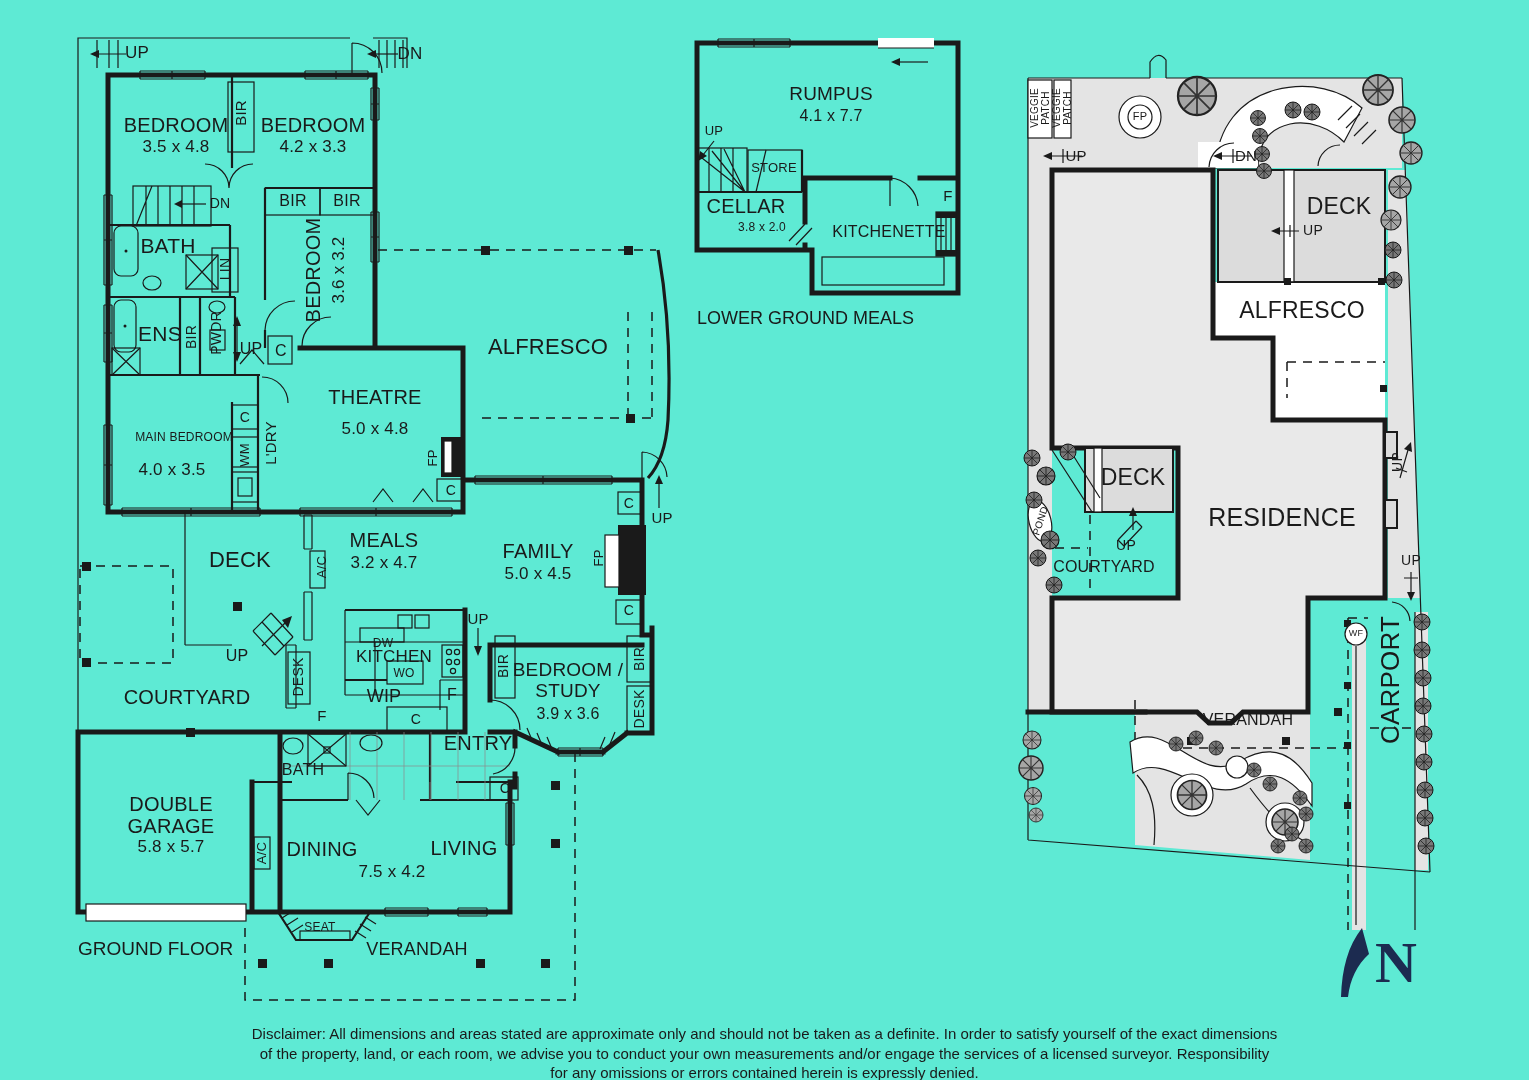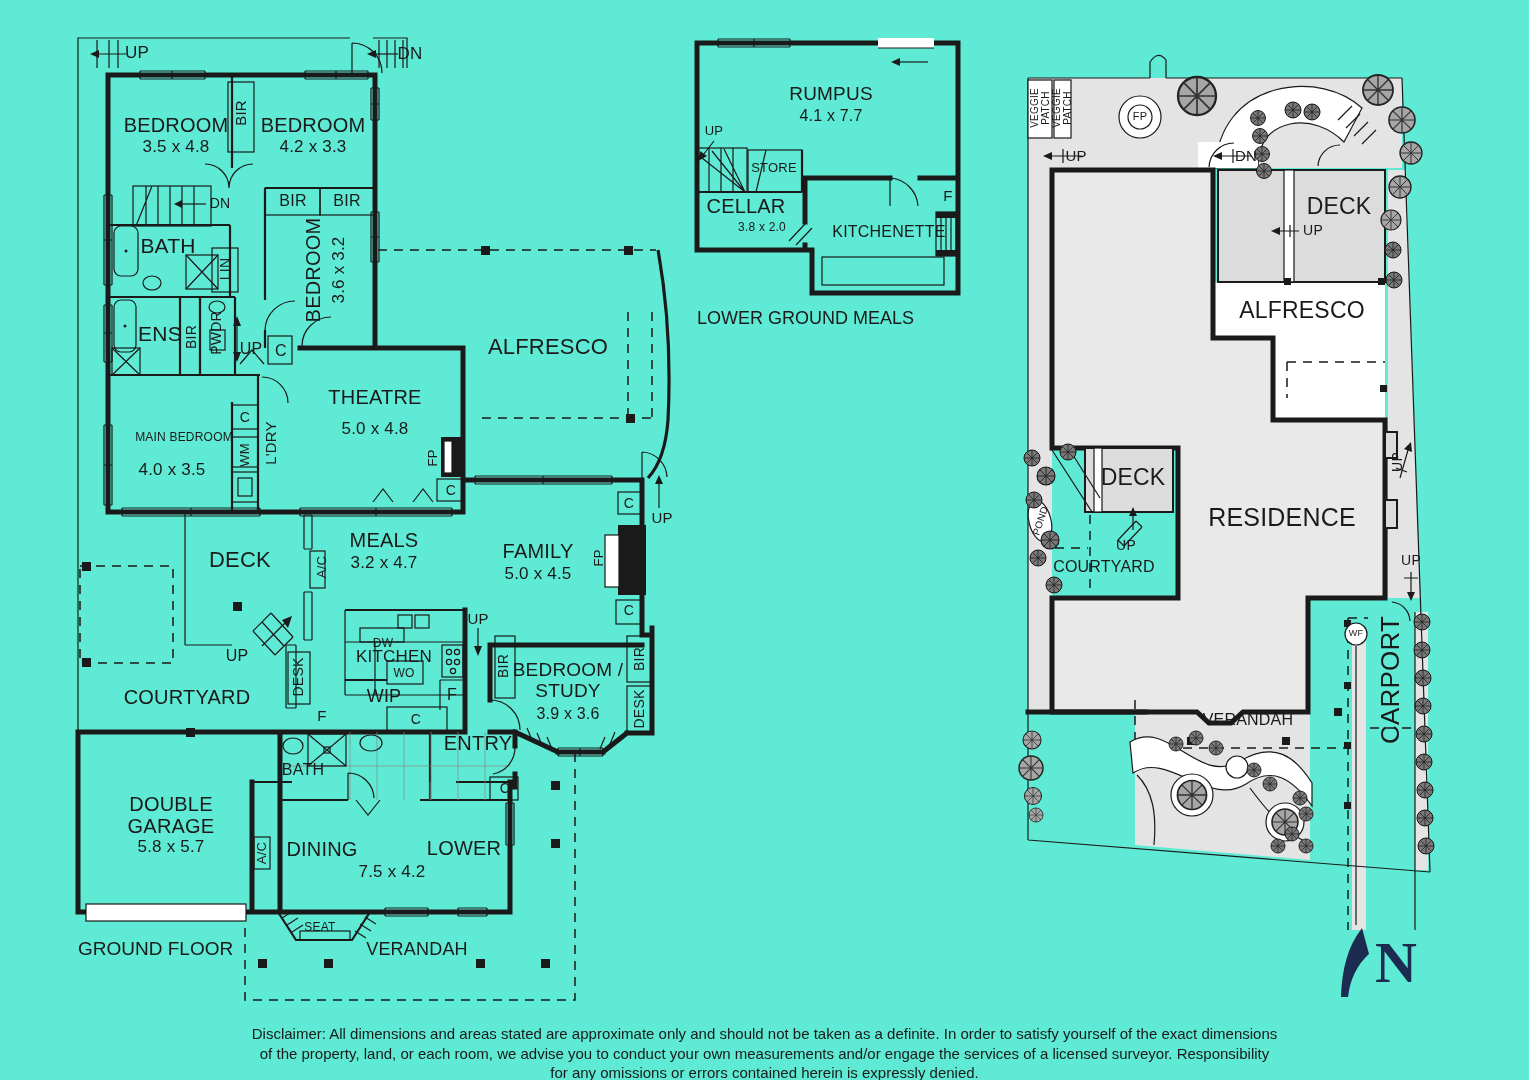--- a/index.html
+++ b/index.html
@@ -436,21 +436,21 @@
 <div class="lb" style="left:452px;top:695px;font-size:16px">F</div>
 <div class="lb" style="left:322px;top:716px;font-size:15px">F</div>
 <div class="lb" style="left:416px;top:720px;font-size:14px">C</div>
 <div class="lb" style="left:303px;top:770px;font-size:16px">BATH</div>
 <div class="lb" style="left:478px;top:744px;font-size:20px">ENTRY</div>
 <div class="lb" style="left:505px;top:789px;font-size:14px">C</div>
 <div class="lb wrap" style="left:171px;top:816px;font-size:20px;width:140px">DOUBLE GARAGE</div>
 <div class="lb" style="left:171px;top:847px;font-size:17px">5.8 x 5.7</div>
 <div class="lb v" style="left:262px;top:853px;font-size:13px">A/C</div>
 <div class="lb" style="left:322px;top:850px;font-size:20px">DINING</div>
-<div class="lb" style="left:464px;top:849px;font-size:20px">LOWER</div>
+<div class="lb" style="left:464px;top:849px;font-size:20px">LIVING</div>
 <div class="lb" style="left:392px;top:872px;font-size:17px">7.5 x 4.2</div>
 <div class="lb" style="left:320px;top:927px;font-size:12px">SEAT</div>
 <div class="lb" style="left:417px;top:950px;font-size:18px">VERANDAH</div>
 <div class="tl" style="left:78px;top:938px;font-size:19px">GROUND FLOOR</div>
 
 <div class="lb" style="left:831px;top:94px;font-size:19px">RUMPUS</div>
 <div class="lb" style="left:831px;top:116px;font-size:16px">4.1 x 7.7</div>
 <div class="lb" style="left:714px;top:131px;font-size:13px">UP</div>
 <div class="lb" style="left:774px;top:168px;font-size:13px">STORE</div>
 <div class="lb" style="left:746px;top:207px;font-size:20px">CELLAR</div>

